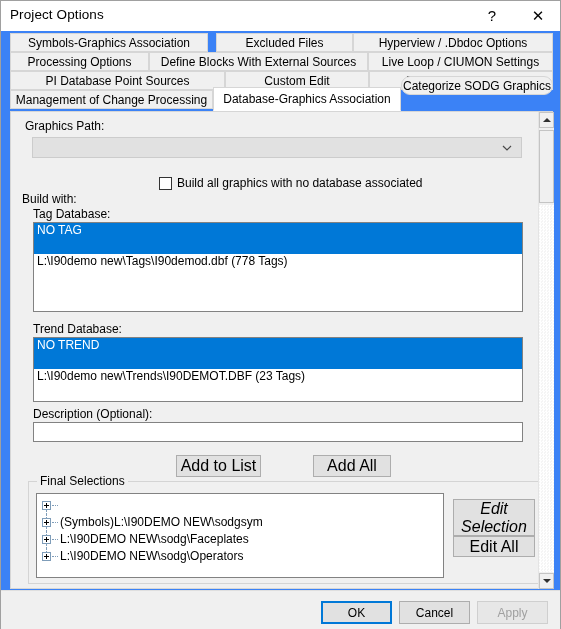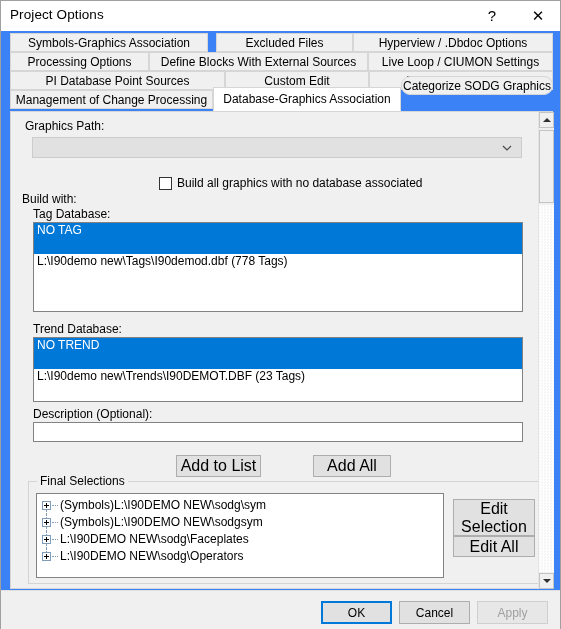--- a/index.html
+++ b/index.html
@@ -286,21 +286,21 @@
     width: 1px; height: 4px;
     border-left: 1px dotted #7f9db9;
   }
   .tree-vline2 {
     position: absolute;
     left: 9px; top: 13px;
     width: 1px; height: 4px;
     border-left: 1px dotted #7f9db9;
   }
 
-  #edit-selection-btn { left: 442px; top: 387px; width: 82px; height: 37px; }
+  #edit-selection-btn { left: 442px; top: 387px; width: 82px; height: 37px; font-style: italic; }
   #edit-all-btn { left: 442px; top: 424px; width: 82px; height: 21px; }
 
   
   #page-scrollbar {
     position: absolute;
     left: 537px; top: 111px;
     width: 16px;
     height: 477px;
     background: #f0f0f0;
     border-left: 1px solid #e4e4e4;
@@ -472,21 +472,21 @@
 
     <div class="lbl" id="desc-label">Description (Optional):</div>
     <input id="desc-input" type="text" value="" style="">
 
     <button class="btn" id="add-to-list-btn">Add to List</button>
     <button class="btn" id="add-all-btn">Add All</button>
 
     <div id="final-group"></div>
     <div id="final-group-title">Final Selections</div>
     <div id="final-tree">
-        <div class="tree-row"><span class="tree-plus"></span><span class="tree-dots"></span><span class="tree-vline2"></span><span>(Symbols)L:\I90DEMO NEW\sodg\sym</span></div>
+        <div class="tree-row"><span class="tree-plus"></span><span class="tree-dots"></span><span class="tree-vline2"></span></div>
         <div class="tree-row"><span class="tree-plus"></span><span class="tree-dots"></span><span class="tree-vline"></span><span class="tree-vline2"></span><span>(Symbols)L:\I90DEMO NEW\sodgsym</span></div>
         <div class="tree-row"><span class="tree-plus"></span><span class="tree-dots"></span><span class="tree-vline"></span><span class="tree-vline2"></span><span>L:\I90DEMO NEW\sodg\Faceplates</span></div>
         <div class="tree-row"><span class="tree-plus"></span><span class="tree-dots"></span><span class="tree-vline"></span><span>L:\I90DEMO NEW\sodg\Operators</span></div>
       </div>
 
     <button class="btn" id="edit-selection-btn">Edit Selection</button>
     <button class="btn" id="edit-all-btn">Edit All</button>
   </div>
 
   <div id="page-scrollbar">

